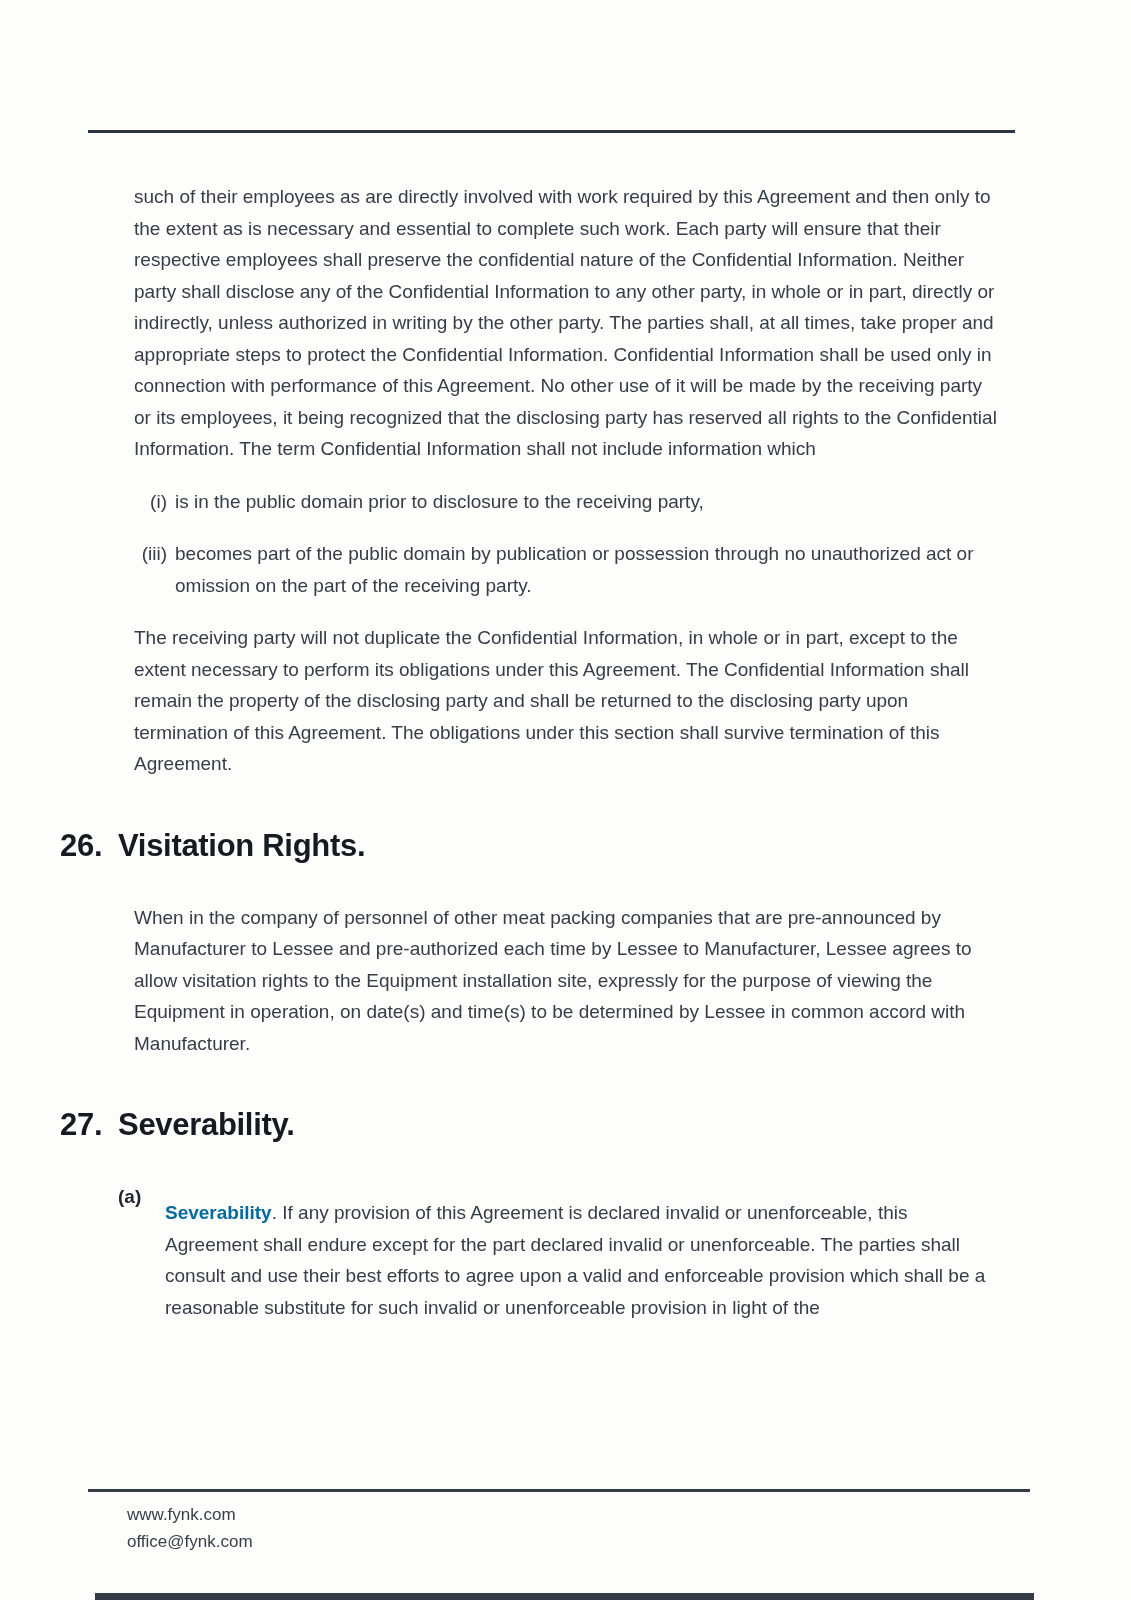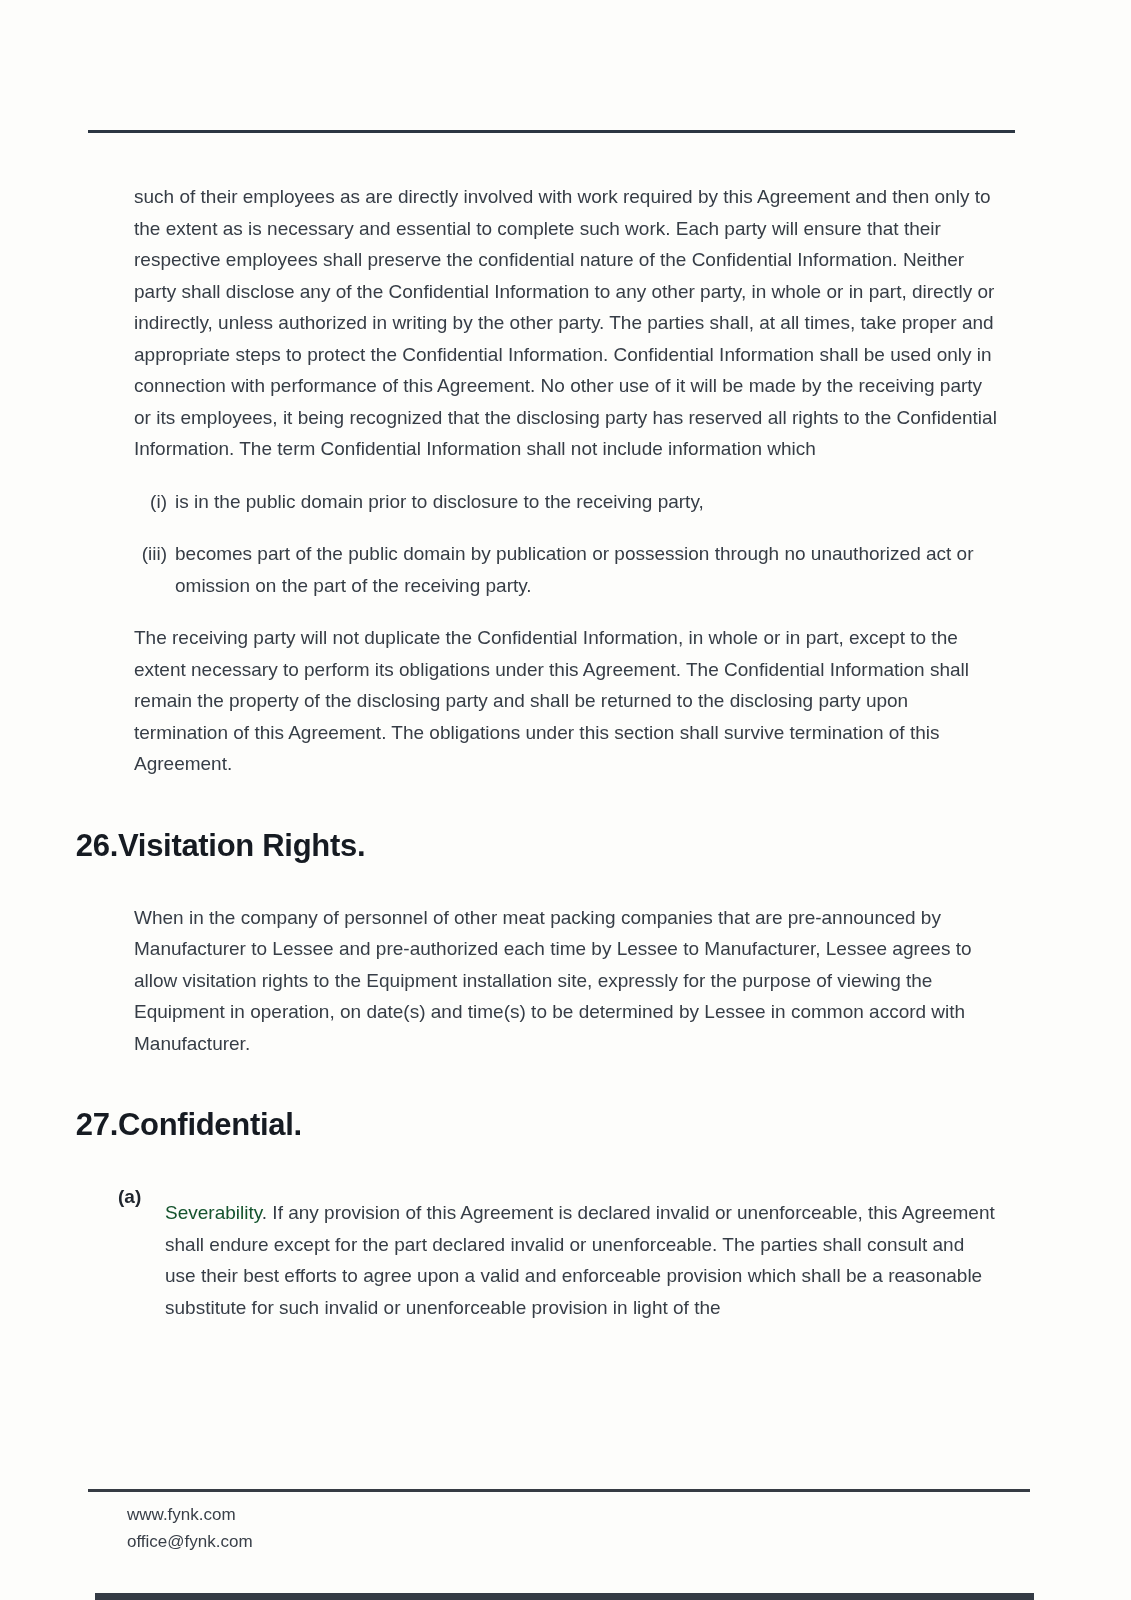--- a/index.html
+++ b/index.html
@@ -53,28 +53,27 @@
   }
   .rlist .li-text { flex: 1; }
   .sec-heading {
     display: flex;
     margin: 46px 0 0 -58px;
     font-size: 31px;
     line-height: 40px;
     font-weight: 700;
     color: #161b22;
     letter-spacing: -0.3px;
-    text-align: right;
   }
   .sec-num { width: 58px; flex: none; }
   .sec-p { margin-top: 36px !important; }
   .alpha-item { display: flex; margin-top: 36px; }
   .alpha-marker { flex: 0 0 31px; font-weight: 700; color: #20262e; }
   .alpha-text { flex: 1; }
-  .alpha-label { font-weight: 400; color: #14532d; }
+  .alpha-label { font-weight: 700; color: #0369a1; }
   
   .footer-rule {
     position: absolute;
     left: 88px;
     right: 101px;
     top: 1489px;
     height: 3px;
     background: #363c44;
   }
   .footer-text {
@@ -124,21 +123,21 @@
       <h2 class="sec-heading">
         <span class="sec-num">26.</span>
         <span>Visitation Rights.</span>
       </h2>
       <p class="sec-p">When in the company of personnel of other meat packing companies that are pre-announced by Manufacturer to Lessee and pre-authorized each time by Lessee to Manufacturer, Lessee agrees to allow visitation rights to the Equipment installation site, expressly for the purpose of viewing the Equipment in operation, on date(s) and time(s) to be determined by Lessee in common accord with Manufacturer.</p>
     </section>
 
     <section>
       <h2 class="sec-heading">
         <span class="sec-num">27.</span>
-        <span>Confidential.</span>
+        <span>Severability.</span>
       </h2>
       <div class="alpha-item">
         <span class="alpha-marker">(a)</span>
         <p class="alpha-text"><span class="alpha-label">Severability</span><span>. If any provision of this Agreement is declared invalid or unenforceable, this Agreement shall endure except for the part declared invalid or unenforceable. The parties shall consult and use their best efforts to agree upon a valid and enforceable provision which shall be a reasonable substitute for such invalid or unenforceable provision in light of the</span></p>
       </div>
     </section>
 
   </main>
 
   <div class="footer-rule"></div>

